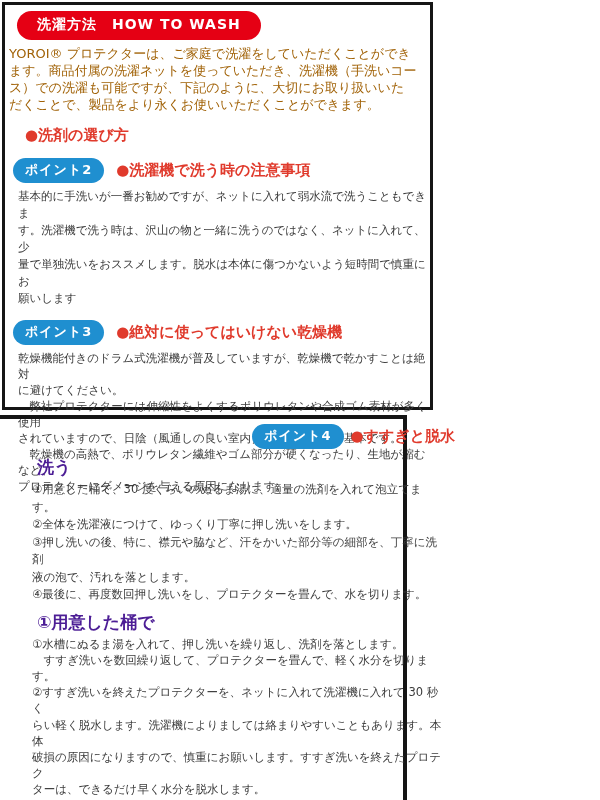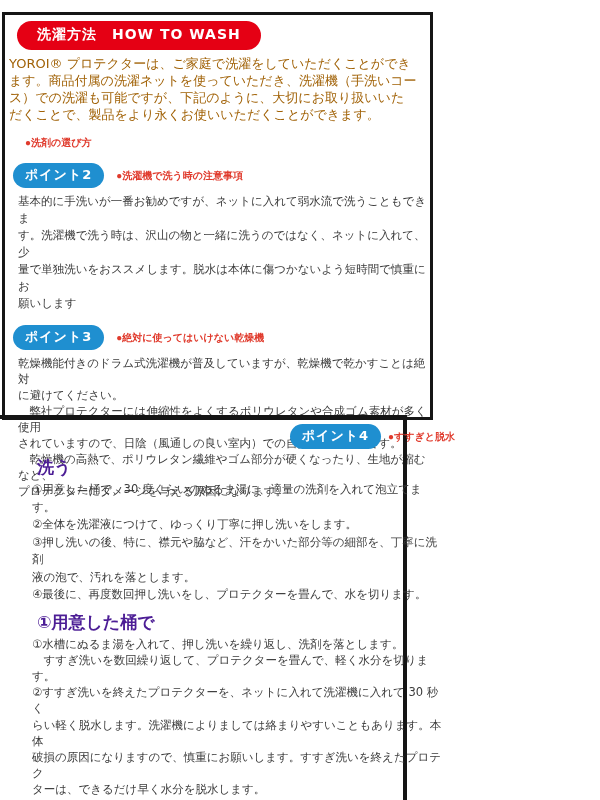--- a/index.html
+++ b/index.html
@@ -5,38 +5,38 @@
   :root{
     --red:#e50014; --red2:#e03a2c; --blue:#1f8fd0; --border:#151515;
   }
   *{margin:0;padding:0;box-sizing:border-box;}
   html,body{background:#fff;}
   body{font-family:"DejaVu Sans","Liberation Sans",sans-serif;color:#333;}
   .canvas{position:relative;width:600px;height:800px;background:#fff;overflow:hidden;}
 
   
   .top-box{
-    position:absolute;left:2px;top:12px;width:431px;height:408px;
+    position:absolute;left:2px;top:2px;width:431px;height:408px;
     border:3px solid var(--border);background:#fff;padding:4px 4px 0 0;
   }
   .title-pill{
     display:inline-block;margin:2px 0 0 12px;background:var(--red);color:#fff;
     font-size:14px;font-weight:bold;letter-spacing:1px;
     padding:5px 20px 6px;border-radius:16px;white-space:nowrap;
   }
   .intro{
     margin:5px 1px 0 4px;font-size:13px;line-height:17px;
     white-space:pre-line;color:#a16207;
   }
   .point-row{display:flex;align-items:center;margin:13px 0 0 8px;}
   .point-pill{
     background:var(--blue);color:#fff;font-weight:bold;font-size:13px;
     padding:3px 12px 4px;border-radius:14px;white-space:nowrap;letter-spacing:1px;
   }
-  .point-heading{color:var(--red2);font-weight:bold;font-size:10px;margin-left:12px;white-space:nowrap;font-family:Liberation Mono, monospace;}
+  .point-heading{color:var(--red2);font-weight:bold;font-size:15px;margin-left:12px;white-space:nowrap;}
   .point-body{
     margin:5px 0 0 13px;font-size:11.5px;line-height:17px;
     white-space:pre-line;color:#3b3b3b;width:412px;
   }
   .point-body.tight{line-height:16px;}
 
   
   .hw-top-border{position:absolute;left:0;top:415px;width:407px;height:4px;background:var(--border);}
   .hw-right-border{position:absolute;left:403px;top:415px;width:4px;height:385px;background:var(--border);}
   .hw-content{position:absolute;left:25px;top:424px;width:430px;}

